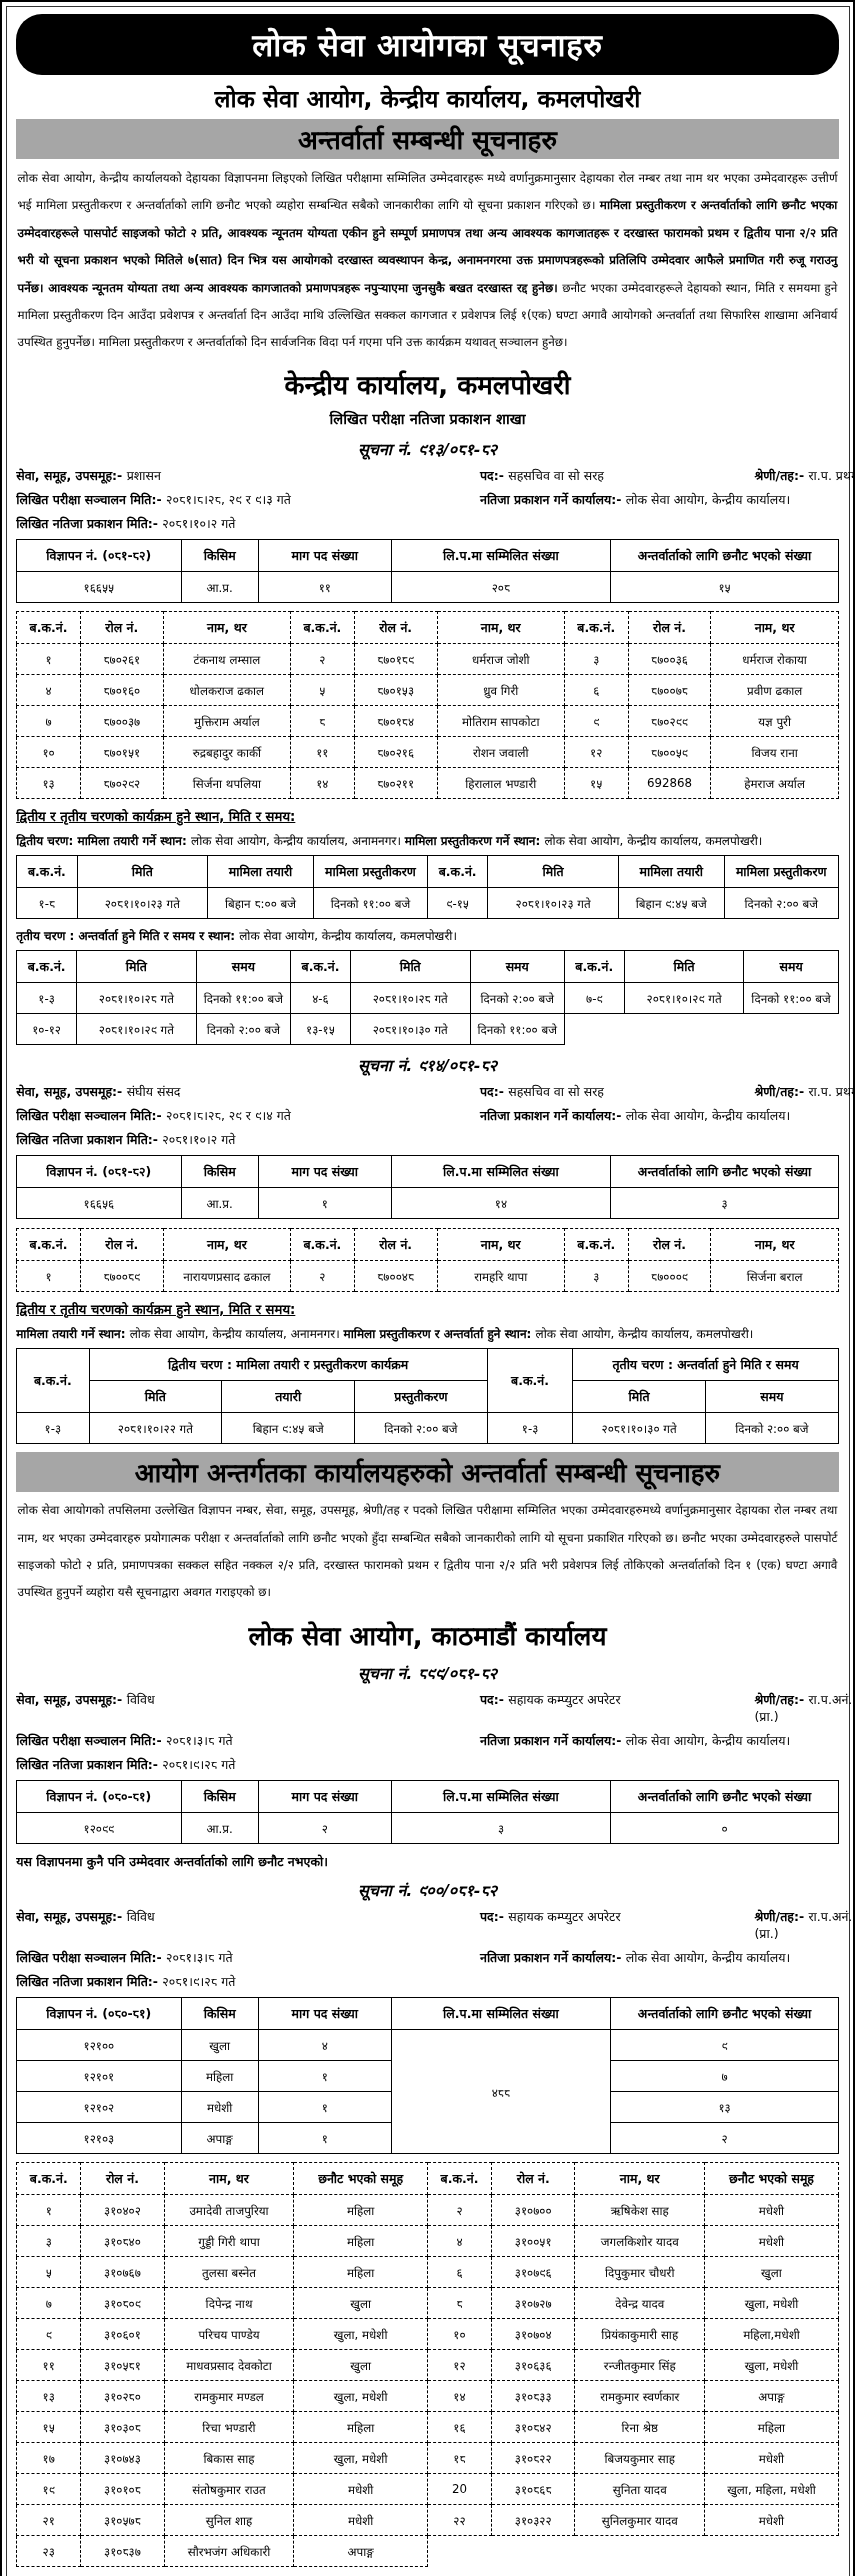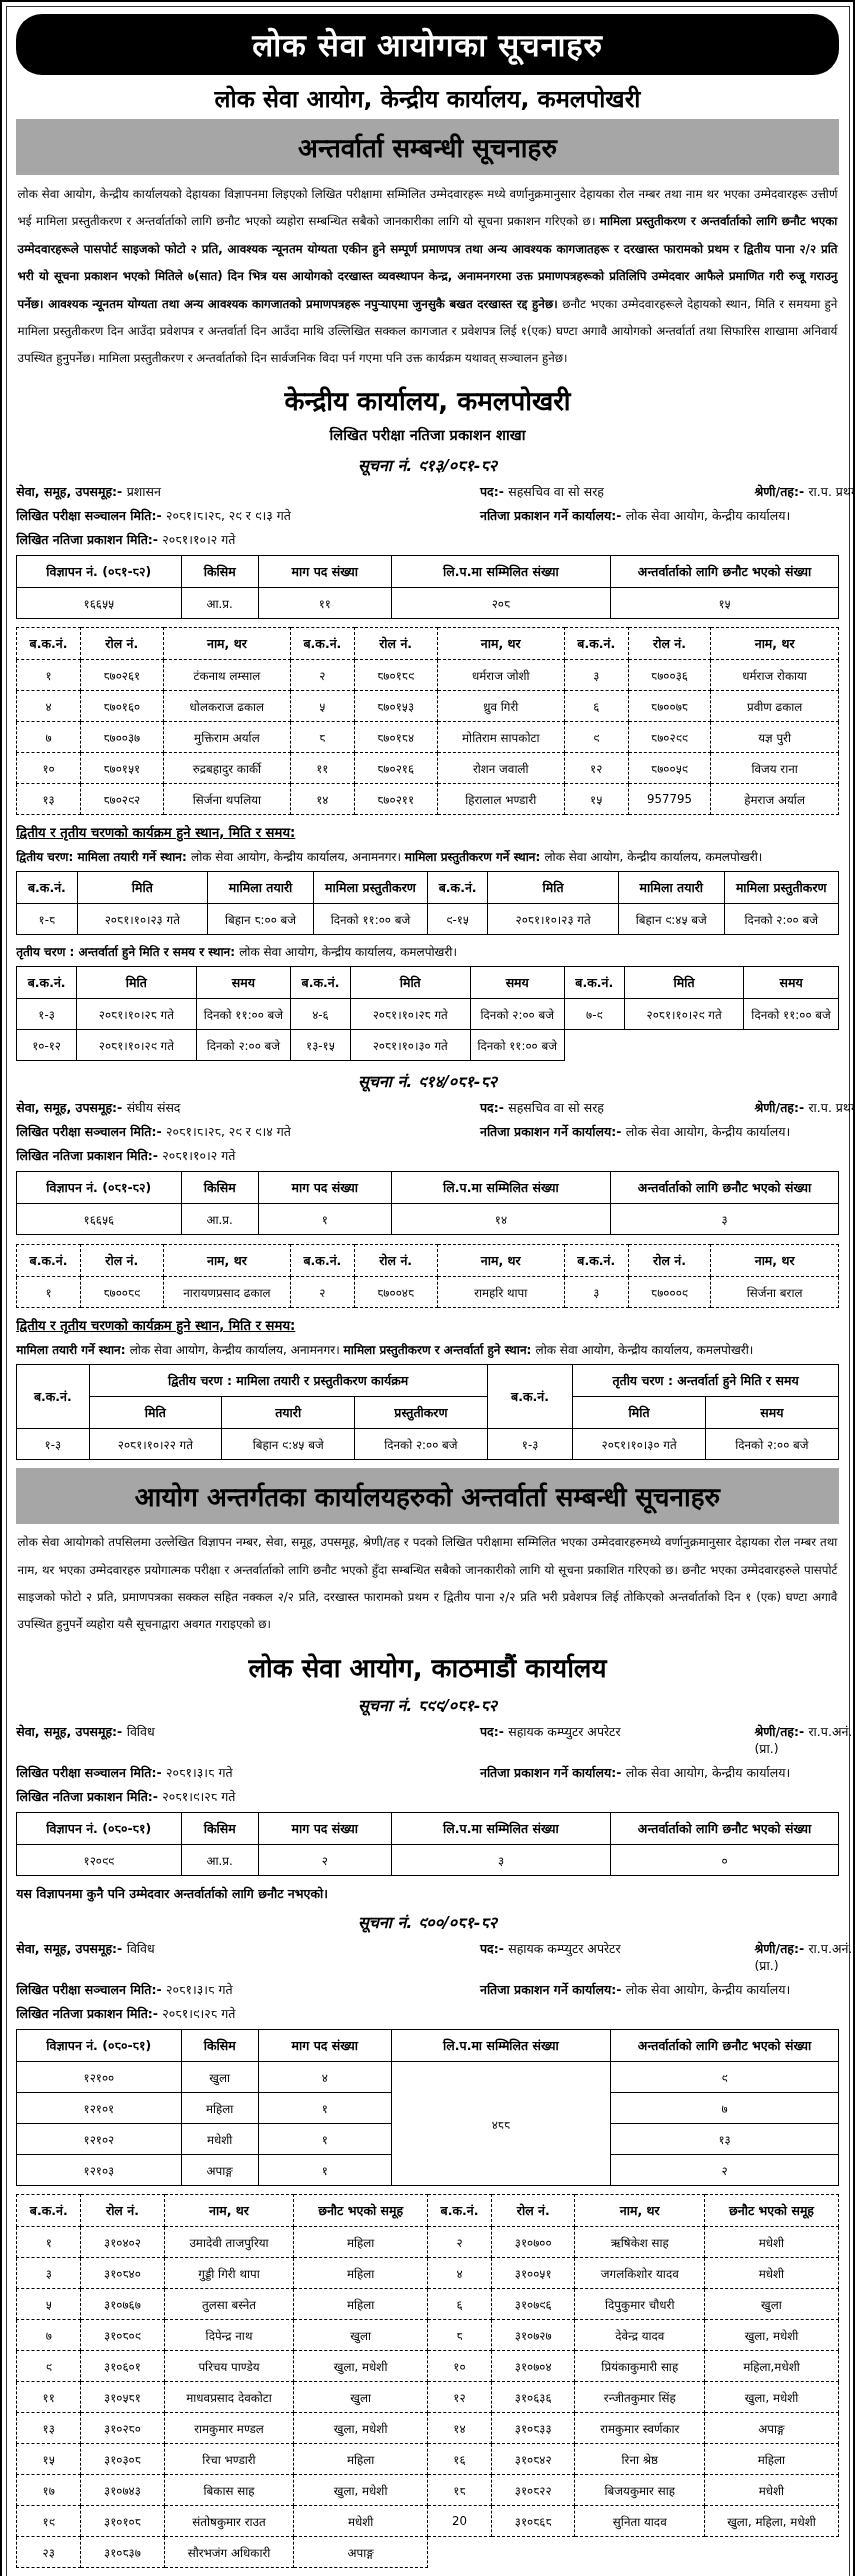--- a/index.html
+++ b/index.html
@@ -1,21 +1,21 @@
 <!DOCTYPE html>
 <html lang="ne" style="font-size:11px"><head>
 <meta charset="utf-8">
 <style>
   html,body{margin:0;padding:0;background:#e8e8e8;}
   body{font-family:"DejaVu Sans","Liberation Sans",sans-serif;color:#000;}
   .frame{width:855px;min-height:2576px;background:#fff;border:2.8px solid #000;box-sizing:border-box;padding:3.5px;margin:0 auto;}
   .inner{border:0.7px solid #333;min-height:2561px;box-sizing:border-box;padding:7px 9.7px 14px 9.7px;}
   .banner-black{background:#000;color:#fff;text-align:center;font-weight:bold;font-size:31px;padding:9.7px 0;letter-spacing:0.7px;border-radius:26px;}
   .subtitle{text-align:center;font-weight:bold;font-size:23.6px;margin:7px 0 5.6px 0;}
-  .banner-gray{background:#a6a6a6;color:#000;text-align:center;font-weight:bold;font-size:26px;padding:10px 0;margin:2.8px 0 5.6px 0;}
+  .banner-gray{background:#a6a6a6;color:#000;text-align:center;font-weight:bold;font-size:26px;padding:2px 0;margin:2.8px 0 5.6px 0;}
   p.body{font-size:11.8px;line-height:2.32;text-align:justify;margin:4.2px 1.4px 7px 1.4px;}
   h2.center-big{font-size:26px;text-align:center;font-weight:bold;margin:9.7px 0 4.2px 0;}
   h3.center-mid{font-size:14.6px;text-align:center;font-weight:bold;margin:5.6px 0;}
   h4.notice-no{font-size:16px;text-align:center;font-weight:bold;margin:9.7px 0 7px 0;font-style:italic;}
   .meta{margin:1.4px 0 5.6px 0;}
   .mrow{display:grid;margin:7px 0;font-size:12.5px;gap:36px;}
   .mrow.cols3{grid-template-columns:52% 29% 19%;}
   .mrow.cols2{grid-template-columns:52% 48%;}
   .mrow.cols1{grid-template-columns:100%;}
   .mi b{font-weight:bold;}
@@ -151,21 +151,21 @@
               <td>विजय राना</td>
             </tr>
             <tr>
               <td>१३</td>
               <td>८७०२९२</td>
               <td>सिर्जना थपलिया</td>
               <td>१४</td>
               <td>८७०२११</td>
               <td>हिरालाल भण्डारी</td>
               <td>१५</td>
-              <td>957795</td>
+              <td>692868</td>
               <td>हेमराज अर्याल</td>
             </tr>
           </tbody>
       </table>
       <div class="underline-head">द्वितीय र तृतीय चरणको कार्यक्रम हुने स्थान, मिति र समय:</div>
       <p class="loc"><b>द्वितीय चरण: मामिला तयारी गर्ने स्थान: </b><span>लोक सेवा आयोग, केन्द्रीय कार्यालय, अनामनगर। </span><b>मामिला प्रस्तुतीकरण गर्ने स्थान: </b><span>लोक सेवा आयोग, केन्द्रीय कार्यालय, कमलपोखरी।</span></p>
       <table class="solid t-phase2">
         <thead>
             <tr>
               <th>ब.क.नं.</th>
@@ -535,20 +535,30 @@
               <td>१९</td>
               <td>३१०१०८</td>
               <td>संतोषकुमार राउत</td>
               <td>मधेशी</td>
               <td>20</td>
               <td>३१०८६८</td>
               <td>सुनिता यादव</td>
               <td>खुला, महिला, मधेशी</td>
             </tr>
             <tr>
+              <td>२१</td>
+              <td>३१०५७८</td>
+              <td>सुनिल शाह</td>
+              <td>मधेशी</td>
+              <td>२२</td>
+              <td>३१०३२२</td>
+              <td>सुनिलकुमार यादव</td>
+              <td>मधेशी</td>
+            </tr>
+            <tr>
               <td>२३</td>
               <td>३१०८३७</td>
               <td>सौरभजंग अधिकारी</td>
               <td>अपाङ्ग</td>
               <td class="blank"></td>
               <td class="blank"></td>
               <td class="blank"></td>
               <td class="blank"></td>
             </tr>
           </tbody>

